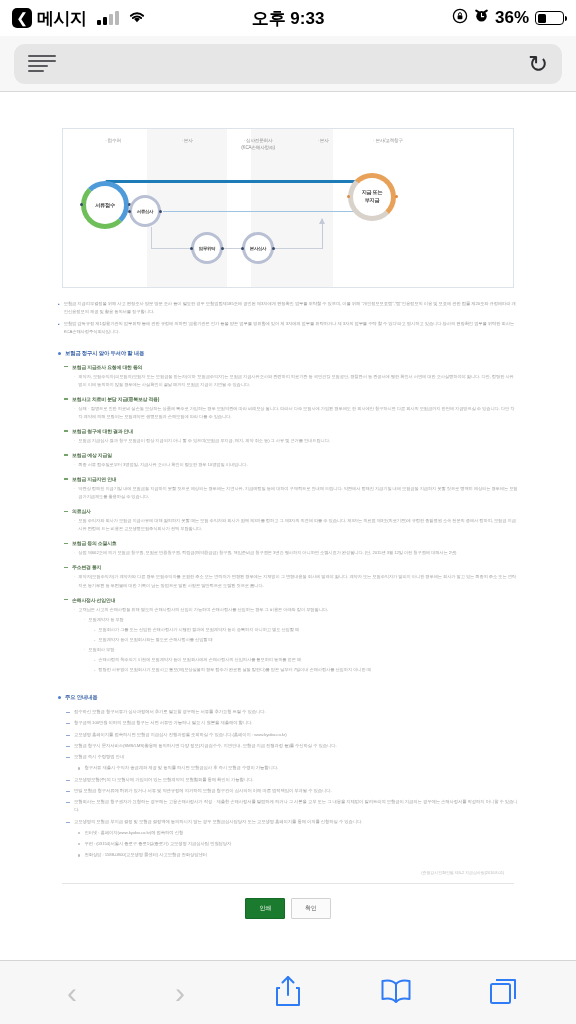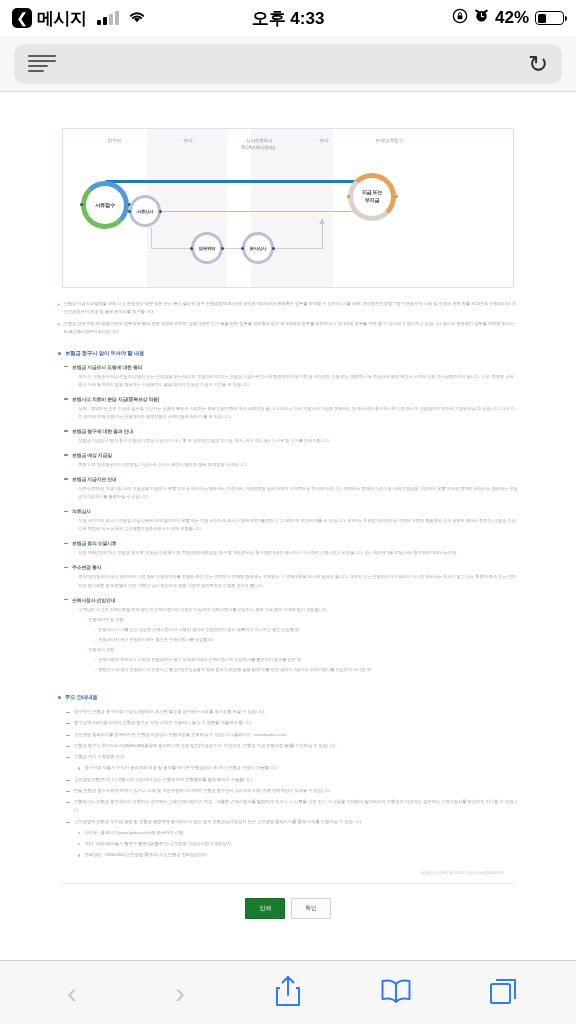--- a/index.html
+++ b/index.html
@@ -185,37 +185,37 @@
           <i></i>
         </span>
       <span class="wifi">
         <svg width="18" height="13" viewBox="0 0 18 13">
           <path d="M9 12.2 L6.1 9.0 a4.3 4.3 0 0 1 5.8 0 Z" fill="#000"></path>
           <path d="M2.9 5.7 a9 9 0 0 1 12.2 0" stroke="#000" stroke-width="2" fill="none" stroke-linecap="round"></path>
           <path d="M4.9 8.0 a6.1 6.1 0 0 1 8.2 0" stroke="#000" stroke-width="2" fill="none" stroke-linecap="round"></path>
         </svg>
       </span>
     </div>
-    <div class="sb-center">오후 4:33</div>
+    <div class="sb-center">오후 9:33</div>
     <div class="sb-right">
       <span>
         <svg width="16" height="16" viewBox="0 0 16 16">
           <circle cx="8" cy="8" r="6.6" stroke="#000" stroke-width="1.3" fill="none"></circle>
           <rect x="5.6" y="7.2" width="4.8" height="4" rx="0.8" fill="#000"></rect>
           <path d="M6.6 7.2 v-1.1 a1.4 1.4 0 0 1 2.8 0 v1.1" stroke="#000" stroke-width="1" fill="none"></path>
         </svg>
       </span>
       <span>
         <svg width="15" height="15" viewBox="0 0 15 15">
           <circle cx="7.5" cy="8.3" r="5.2" fill="#000"></circle>
           <path d="M2.2 2.6 l2.4 1.6 M12.8 2.6 l-2.4 1.6" stroke="#000" stroke-width="2" stroke-linecap="round"></path>
           <path d="M7.5 5.4 v3.2 h2.2" stroke="#fff" stroke-width="1.1" fill="none" stroke-linecap="round"></path>
         </svg>
       </span>
-      <span class="pct">42%</span>
+      <span class="pct">36%</span>
       <span class="batt">
           <span style="width:36%"></span>
         </span>
     </div>
   </div>
 
   <div class="urlbar-wrap">
     <div class="urlbar">
       <span class="hamb">
           <i></i>

